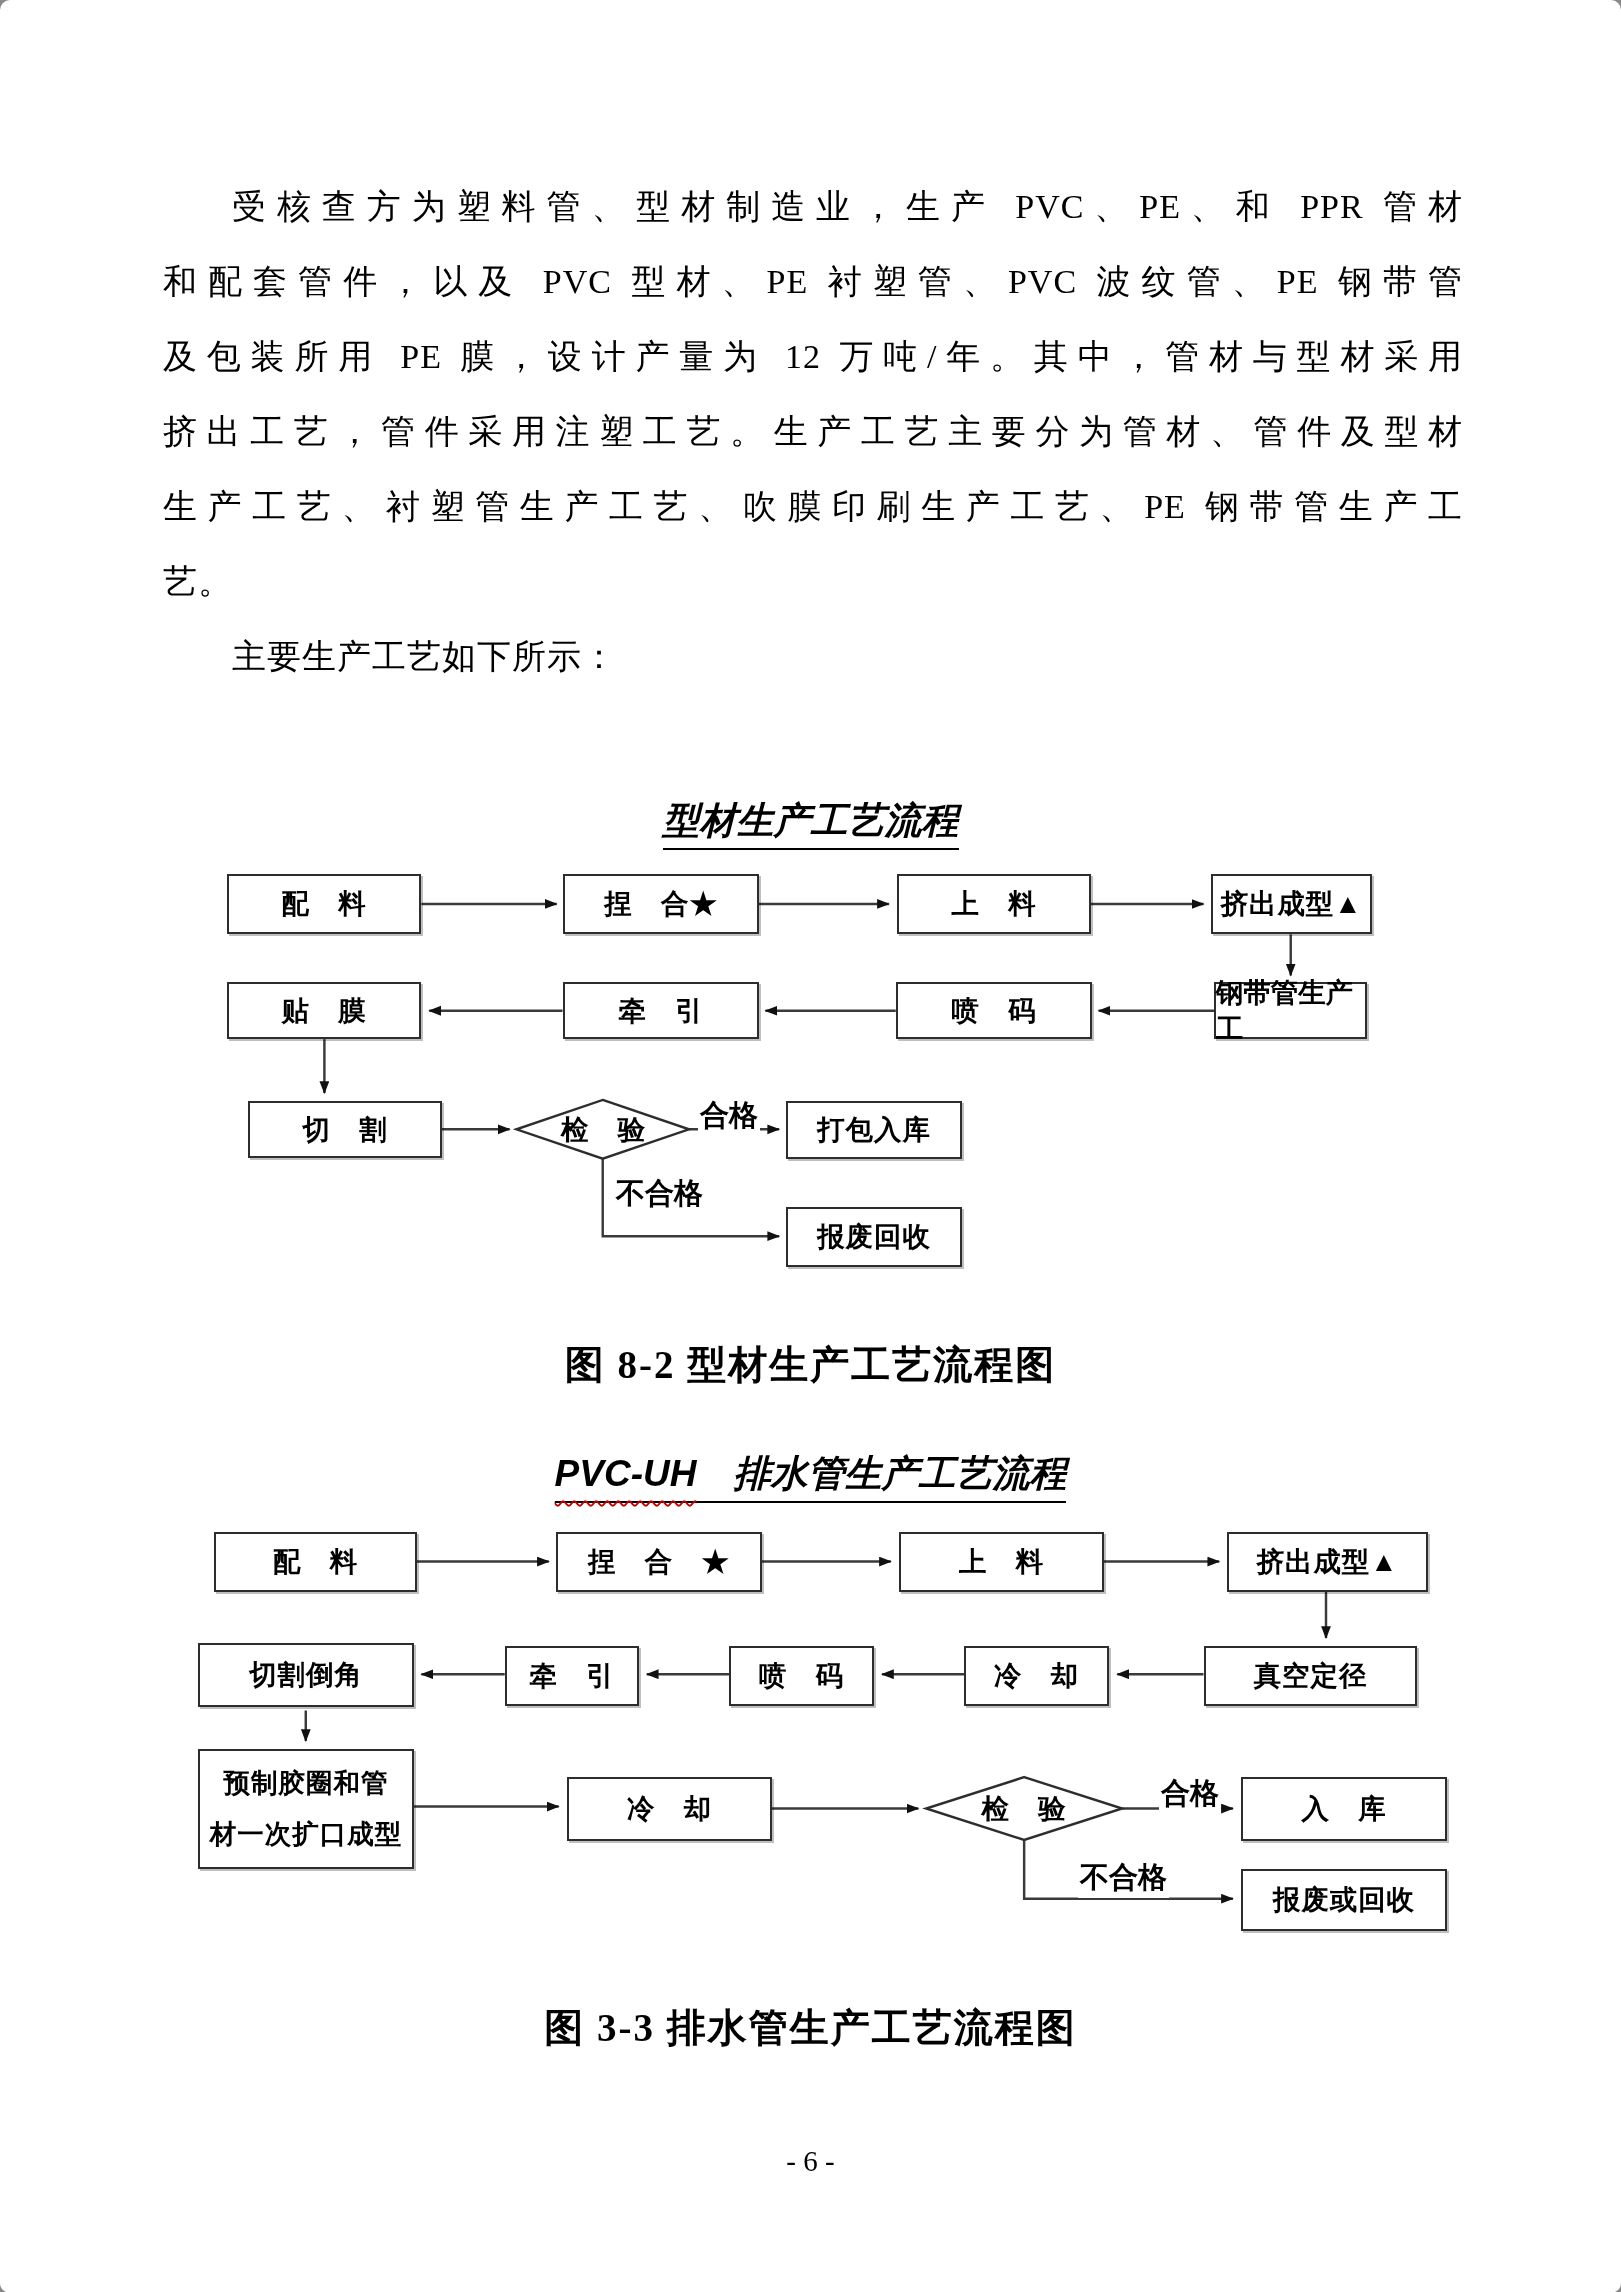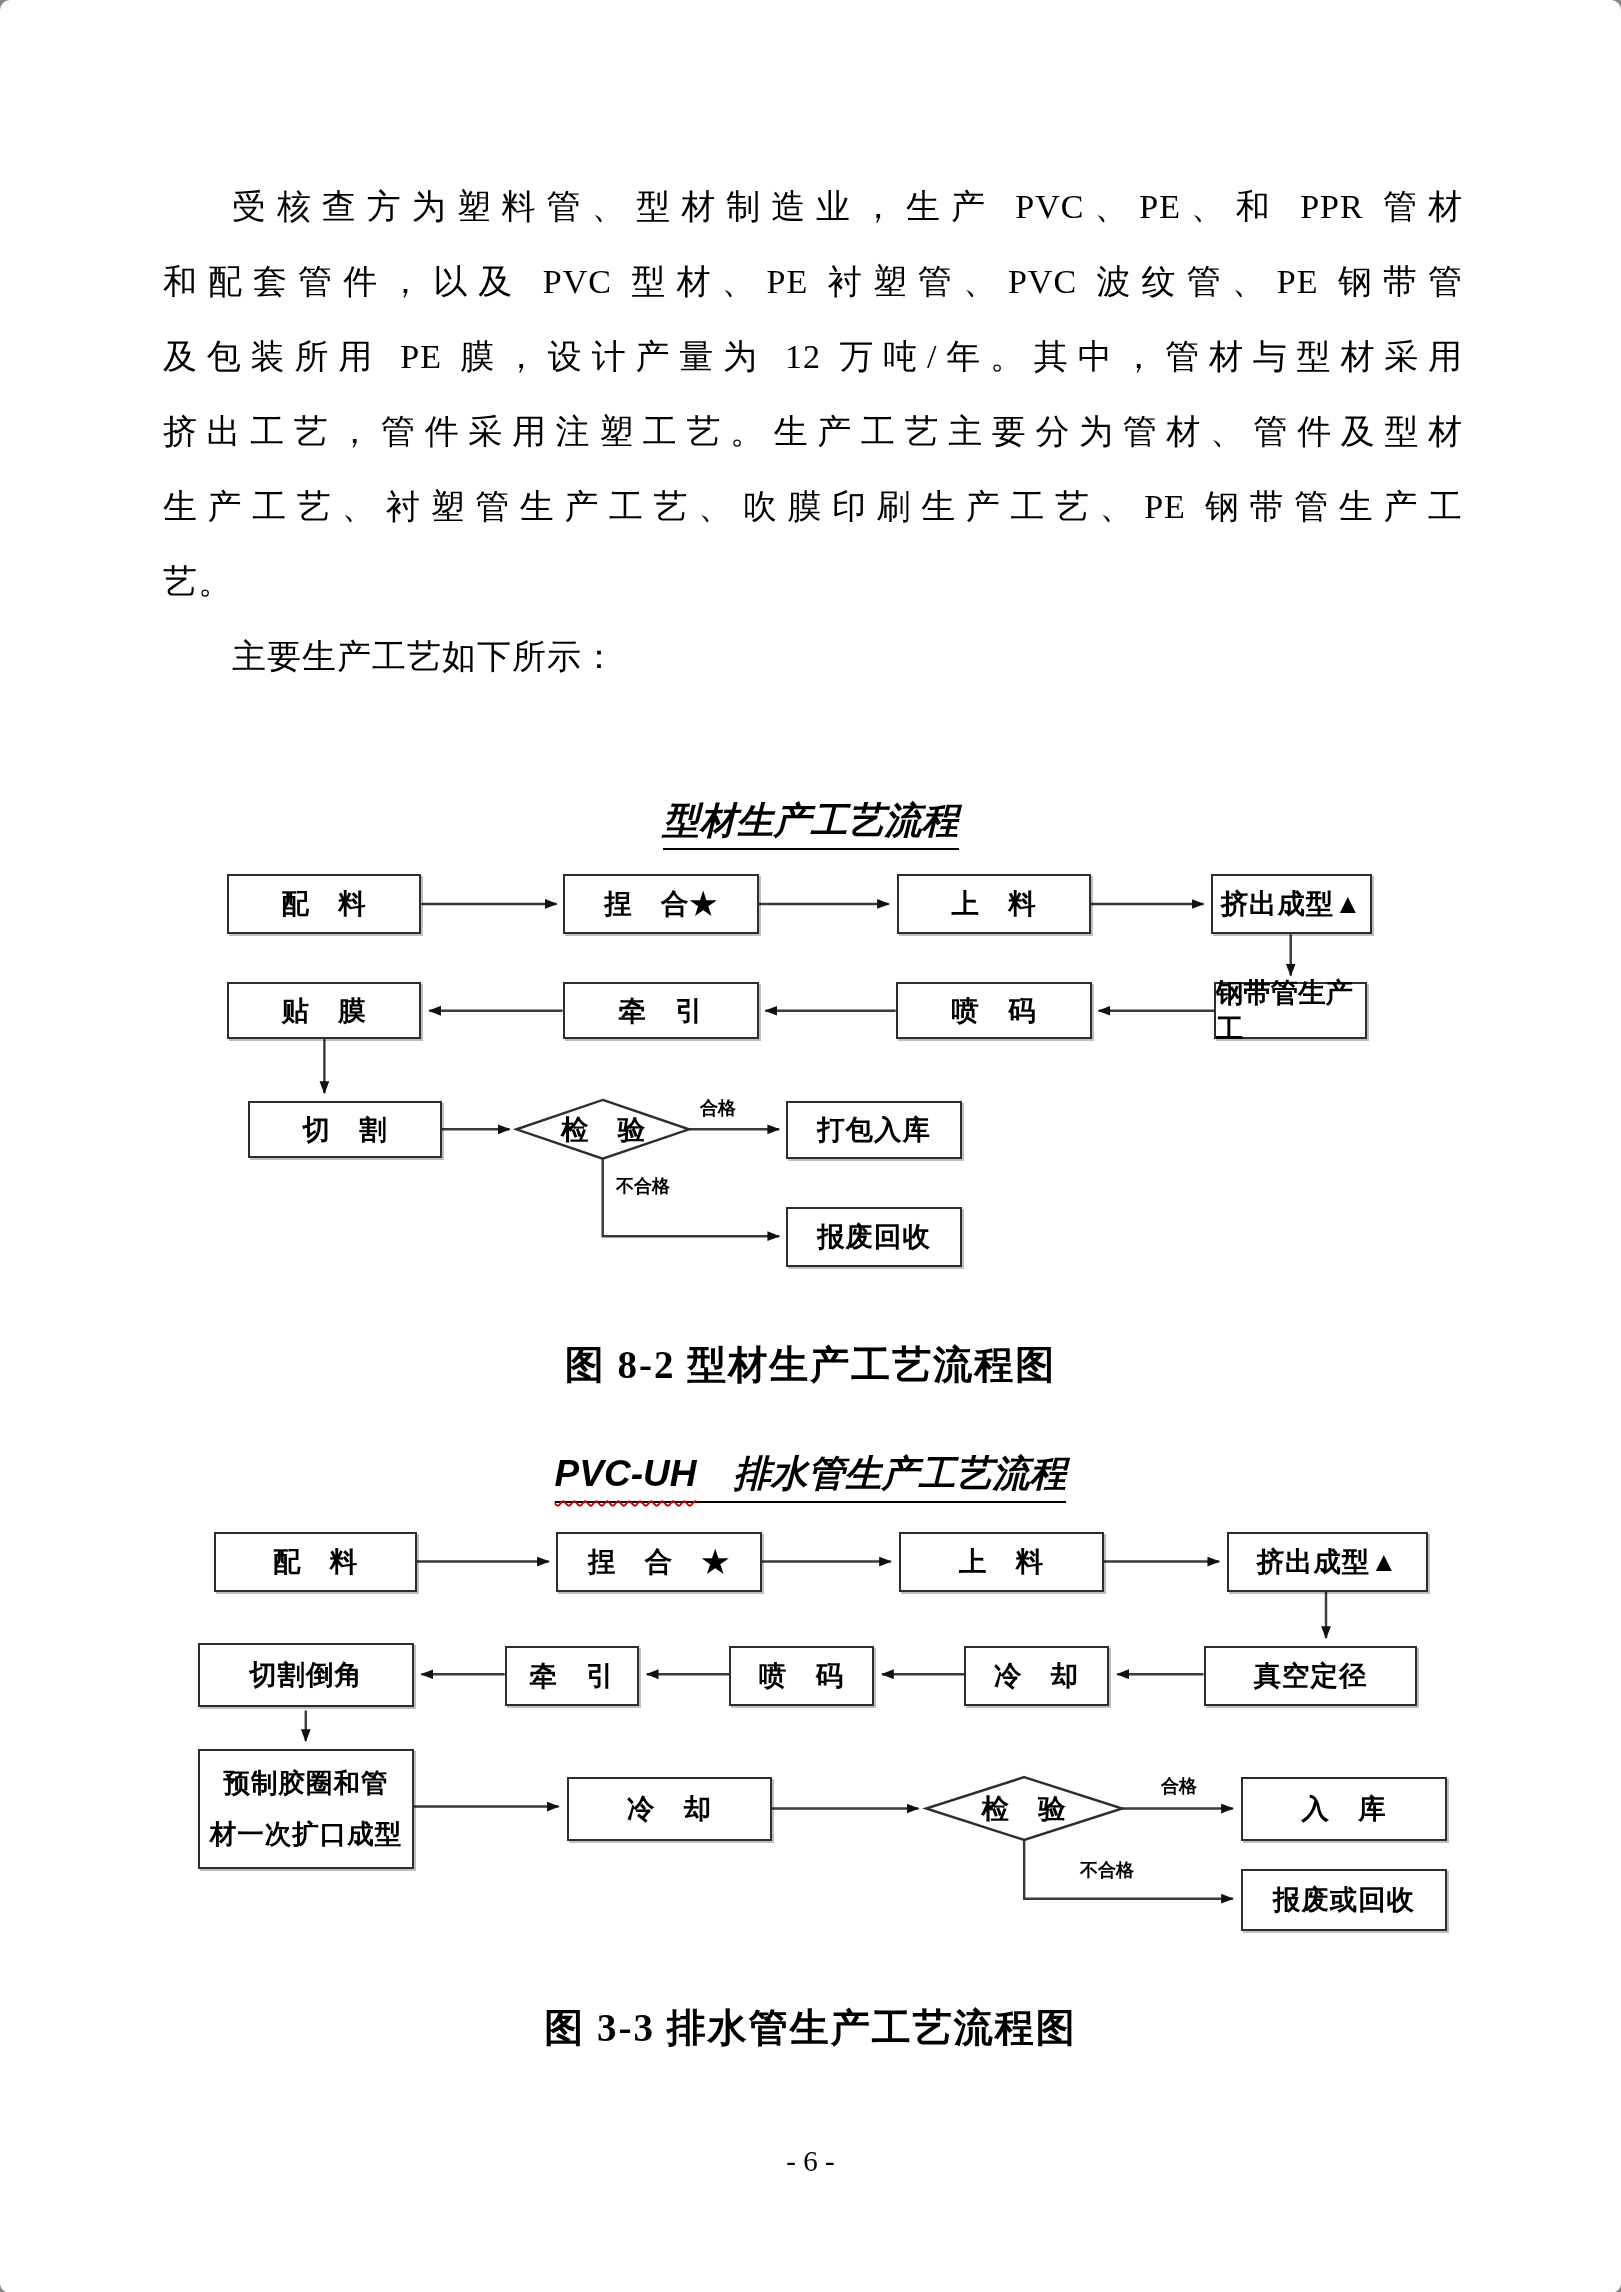--- a/index.html
+++ b/index.html
@@ -52,21 +52,21 @@
   }
   .box.multiline{flex-direction:column;font-size:26.5px;line-height:51px;}
   .dlabel{
     position:absolute;z-index:3;
     display:flex;align-items:center;justify-content:center;
     font-size:27.4px;font-weight:bold;letter-spacing:1px;
     background:transparent;
   }
   .elabel{
     position:absolute;z-index:3;
-    font-size:18px;font-weight:bold;
+    font-size:29px;font-weight:bold;
     background:#fff;padding:0 2px;
   }
   .svglayer{position:absolute;left:0;top:0;z-index:1;}
   .pagenum{position:absolute;left:0;top:2145px;width:1621px;text-align:center;font-size:29px;}
 </style>
 </head>
 <body>
 
 <div class="page">
 

